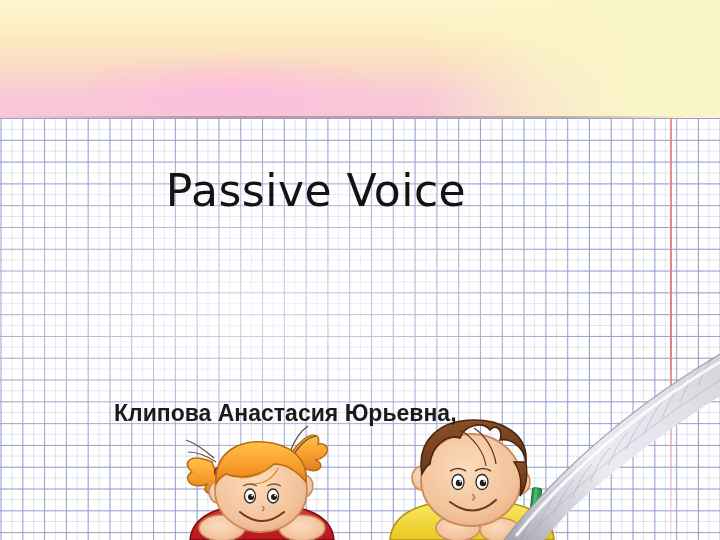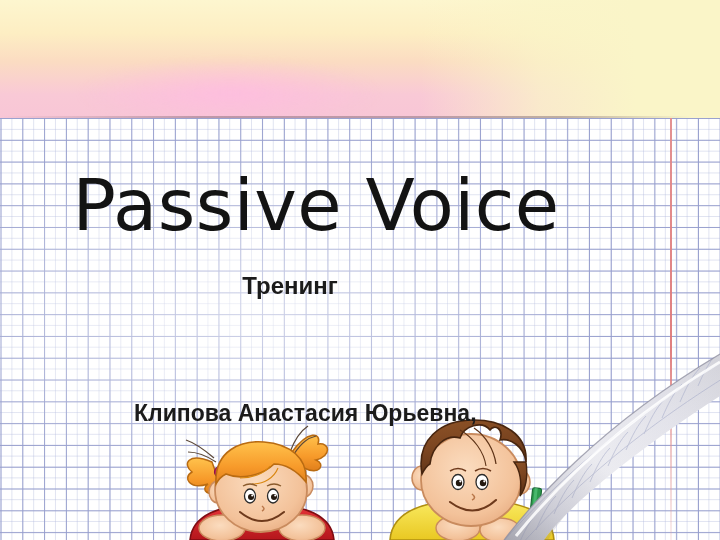--- a/index.html
+++ b/index.html
@@ -113,21 +113,21 @@
   .kid-boy  { left: 382px; width: 180px; height: 124px; }
 
   
   .title {
     position: absolute;
     left: 0;
     top: 168px;
     width: 632px;
     text-align: center;
     font-family: "DejaVu Sans", sans-serif;
-    font-size: 72px;
+    font-size: 44px;
     font-weight: 400;
     letter-spacing: 0.5px;
     color: #131313;
     line-height: 1.05;
     white-space: nowrap;
   }
 
   .subtitle {
     position: absolute;
     left: 0;
@@ -146,21 +146,21 @@
     position: absolute;
     left: 114px;
     top: 398px;
     width: 520px;
     font-family: "Liberation Sans", sans-serif;
     font-size: 23px;
     font-weight: 700;
     color: #1b1b1b;
     line-height: 1.33;
   }
-  .author-line { white-space: nowrap; margin-left: 20px; }
+  .author-line { white-space: nowrap; }
 
   
   .curl-wrap {
     position: absolute;
     right: 0;
     bottom: 0;
     width: 220px;
     height: 240px;
     pointer-events: none;
   }
@@ -285,21 +285,20 @@
       <path d="M68 55 q8 -5 16 0" stroke="#6E3A1C" stroke-width="1.5" fill="none"></path>
       <path d="M93 55 q8 -5 16 0" stroke="#6E3A1C" stroke-width="1.5" fill="none"></path>
 
       <path d="M90 78 q5 4 0 6" stroke="#B9774A" stroke-width="1.6" fill="none"></path>
       <path d="M68 86 q24 18 46 -2" stroke="#6E3A1C" stroke-width="2.1" fill="none" stroke-linecap="round"></path>
     </svg>
   </div>
 
   <div class="title">Passive Voice</div>
 
-  <div class="subtitle">Тренинг</div>
 
   <div class="author-block">
     <div class="author-line">Клипова Анастасия Юрьевна,</div>
   </div>
 
   <div class="curl-wrap">
     <svg viewBox="0 0 220 240" width="220" height="240" xmlns="http://www.w3.org/2000/svg">
       <defs>
         <linearGradient id="curlFace" x1="0" y1="1" x2="1" y2="0">
           <stop offset="0%" stop-color="#C9C9CE"></stop>

